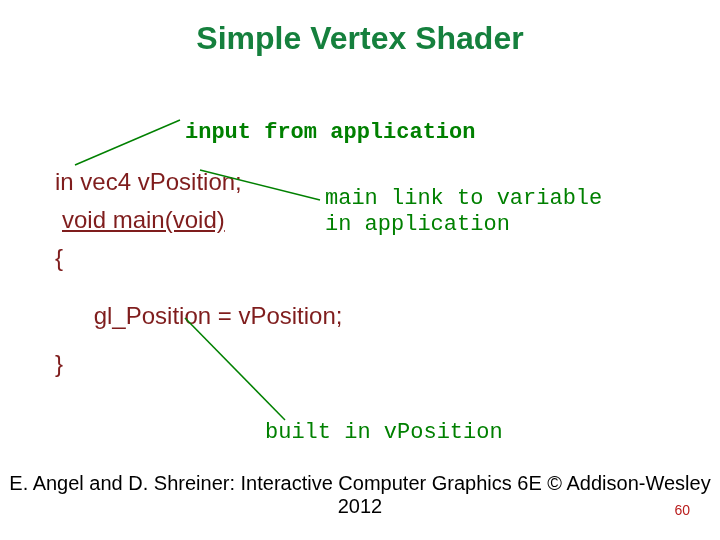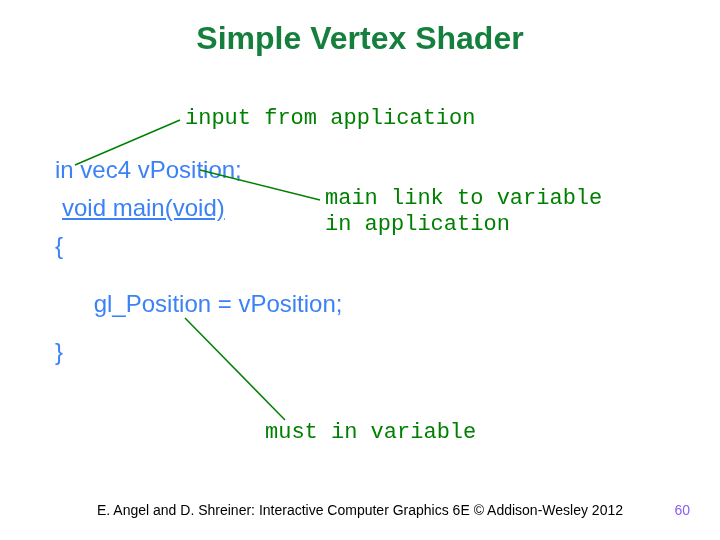--- a/index.html
+++ b/index.html
@@ -22,70 +22,71 @@
     font-size: 32px;
     color: #15803d;
   }
   .annot {
     position: absolute;
     font-family: "Courier New", Courier, monospace;
     font-size: 22px;
     color: #008000;
     white-space: nowrap;
   }
-  .annot-top { top: 106px; left: 185px; }
+  .annot-top { top: 120px; left: 185px; font-weight: bold; }
   .annot-right1 { top: 186px; left: 325px; }
   .annot-right2 { top: 212px; left: 325px; }
   .annot-bottom { top: 420px; left: 265px; }
   .code {
     position: absolute;
     font-family: Arial, Helvetica, sans-serif;
     font-size: 24px;
-    color: #3b82f6;
+    color: #7f1d1d;
     white-space: nowrap;
+    margin-top: 12px;
   }
   .code1 { top: 156px; left: 55px; }
   .code2 { top: 194px; left: 62px; text-decoration: underline; }
   .code3 { top: 232px; left: 55px; }
   .code4 { top: 290px; left: 67px; }
   .code5 { top: 338px; left: 55px; }
   .footer {
     position: absolute;
     bottom: 22px;
     left: 0;
     width: 720px;
     text-align: center;
-    font-size: 14px;
+    font-size: 20px;
     color: #000;
   }
   .pagenum {
     position: absolute;
     bottom: 22px;
     right: 30px;
     font-size: 14px;
-    color: #8b5cf6;
+    color: #b91c1c;
   }
   svg.lines {
     position: absolute;
     top: 0;
     left: 0;
     width: 720px;
     height: 540px;
     pointer-events: none;
   }
 </style>
 </head>
 <body>
 
 <div class="title">Simple Vertex Shader</div>
 
 <div class="annot annot-top">input from application</div>
 <div class="annot annot-right1">main link to variable</div>
 <div class="annot annot-right2">in application</div>
-<div class="annot annot-bottom">must in variable</div>
+<div class="annot annot-bottom">built in vPosition</div>
 
 <div class="code code1">in vec4 vPosition;</div>
 <div class="code code2">void main(void)</div>
 <div class="code code3">{</div>
 <div class="code code4">&nbsp;&nbsp;&nbsp;&nbsp;gl_Position = vPosition;</div>
 <div class="code code5">}</div>
 
 <div class="footer">E. Angel and D. Shreiner: Interactive Computer Graphics 6E © Addison-Wesley 2012</div>
 <div class="pagenum">60</div>
 

